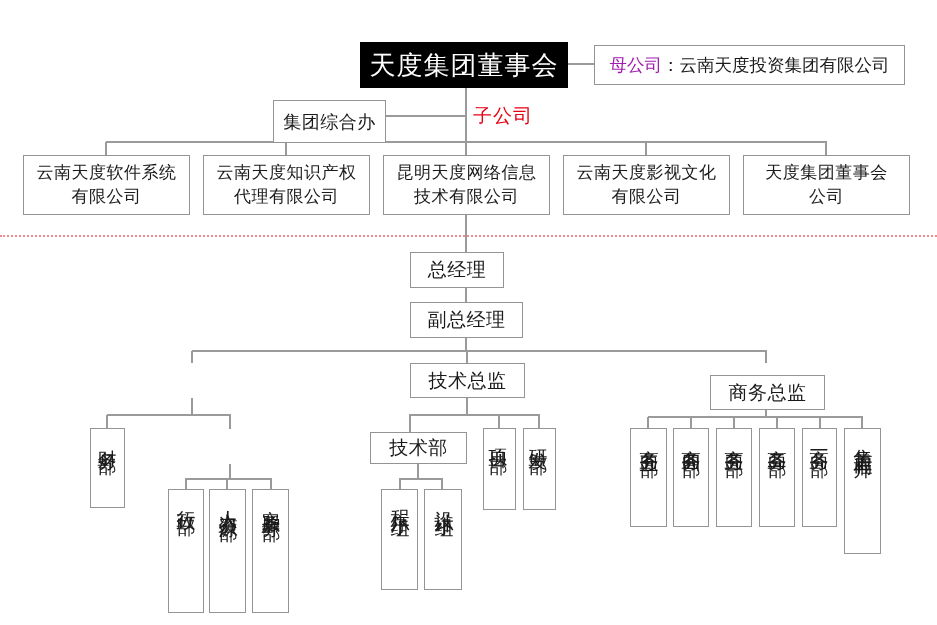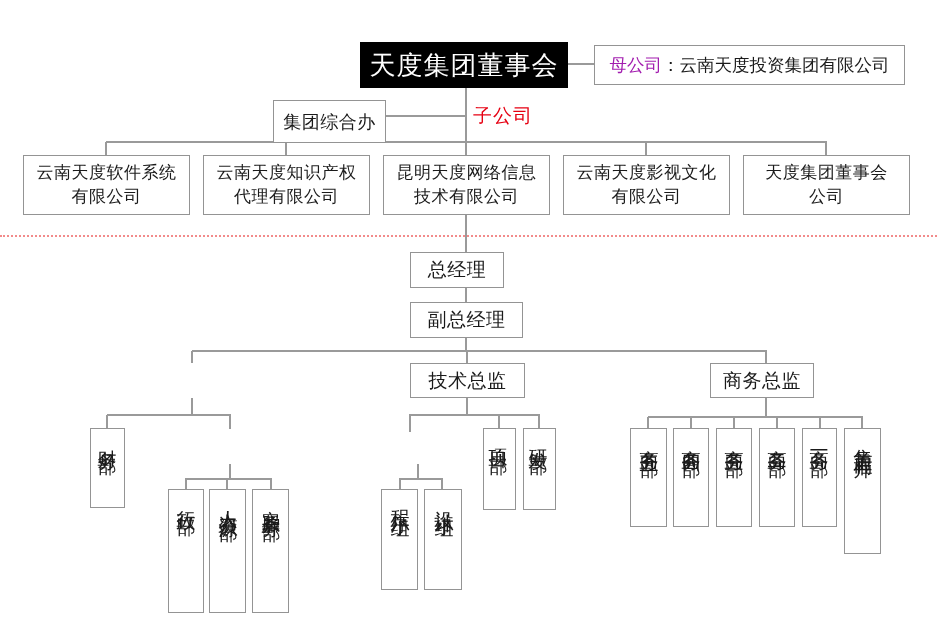--- a/index.html
+++ b/index.html
@@ -124,27 +124,28 @@
 技术有限公司</div>
   <div class="box company" style="left:563px;top:155px;width:167px;height:60px">云南天度影视文化
 有限公司</div>
   <div class="box company" style="left:743px;top:155px;width:167px;height:60px">天度集团董事会
 公司</div>
 
   <div class="box" style="left:410px;top:252px;width:94px;height:36px">总经理</div>
   <div class="box" style="left:410px;top:302px;width:113px;height:36px">副总经理</div>
 
   <div class="box" style="left:410px;top:363px;width:115px;height:35px">技术总监</div>
-  <div class="box" style="left:710px;top:363px;width:104px;height:35px">商务总监</div>
+  <div class="box" style="left:710px;top:375px;width:115px;height:35px">商务总监</div>
 
   <div class="vbox" style="left:90px;top:428px;width:35px;height:80px">财务部</div>
   <div class="vbox" style="left:168px;top:489px;width:36px;height:124px">行政部</div>
   <div class="vbox" style="left:209px;top:489px;width:37px;height:124px">人力资源部</div>
   <div class="vbox" style="left:252px;top:489px;width:37px;height:124px">客户服务部</div>
 
+  <div class="box" style="left:370px;top:432px;width:97px;height:32px">技术部</div>
   <div class="vbox" style="left:483px;top:428px;width:33px;height:82px">项目部</div>
   <div class="vbox" style="left:523px;top:428px;width:33px;height:82px">研发部</div>
   <div class="vbox" style="left:381px;top:489px;width:37px;height:101px">程序小组</div>
   <div class="vbox" style="left:424px;top:489px;width:38px;height:101px">设计小组</div>
 
   <div class="vbox" style="left:630px;top:428px;width:37px;height:99px">商务五部</div>
   <div class="vbox" style="left:673px;top:428px;width:36px;height:99px">商务四部</div>
   <div class="vbox" style="left:716px;top:428px;width:36px;height:99px">商务三部</div>
   <div class="vbox" style="left:759px;top:428px;width:36px;height:99px">商务二部</div>
   <div class="vbox" style="left:802px;top:428px;width:35px;height:99px">商务一部</div>

